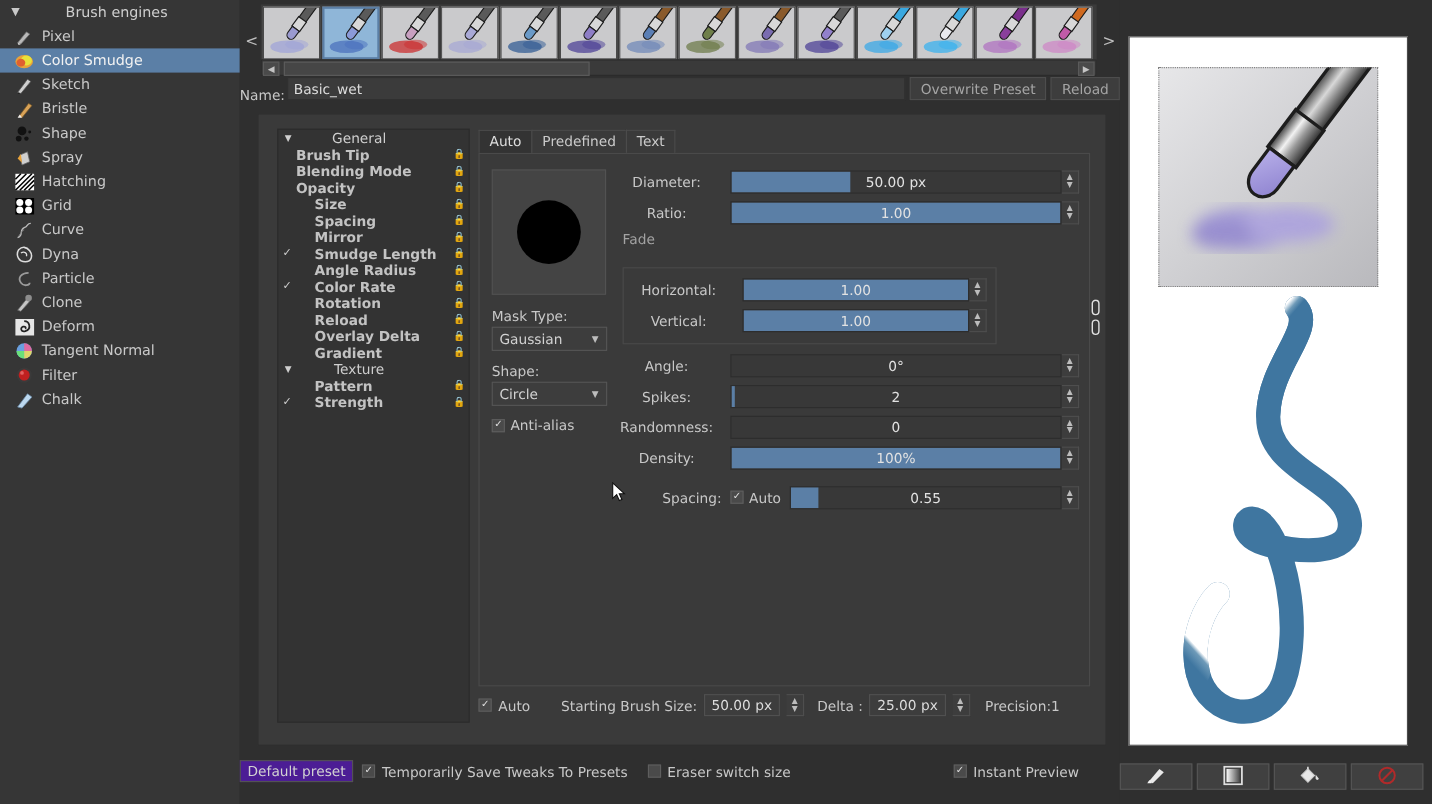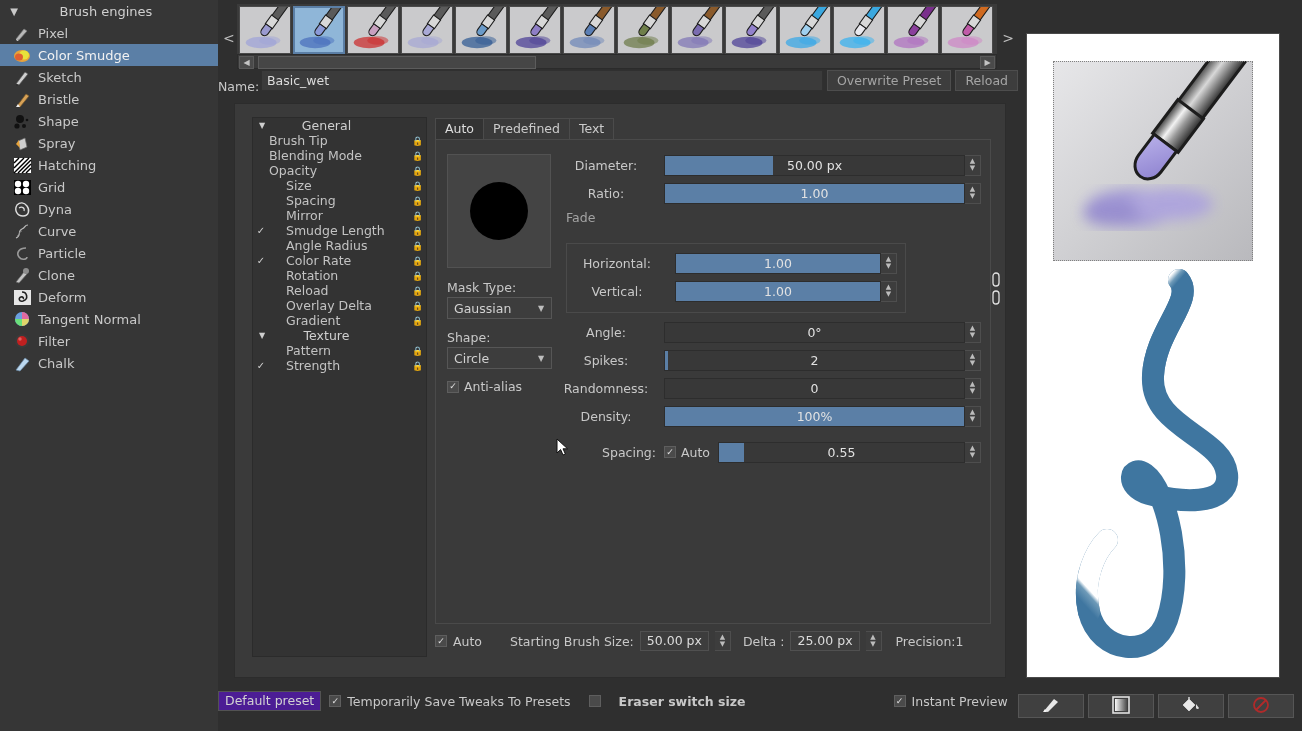--- a/index.html
+++ b/index.html
@@ -44,21 +44,21 @@
   .namebar .nlbl{width:43px;text-align:left;padding-left:0;font-size:12.5px;color:#c8c8c8;margin-top:12px;}
   .name-input{flex:1;height:21px;background:#3b3b3b;border:1px solid #303030;box-sizing:border-box;color:#dcdcdc;font-size:12.5px;line-height:19px;padding-left:5px;}
   .btn-flat{height:21px;padding:0 9px;background:#3d3d3d;border:1px solid #4d4d4d;box-sizing:border-box;color:#a5a5a5;font-size:12.5px;line-height:19px;margin-left:4px;}
 
   .editor{position:absolute;left:16px;top:103px;width:772px;height:575px;background:#3a3a3a;border:1px solid #2c2c2c;box-sizing:border-box;}
 
   .tree{position:absolute;left:17px;top:13px;width:175px;height:540px;background:#333333;border:1px solid #2b2b2b;box-sizing:border-box;overflow:hidden;}
   .tree-grp{display:flex;align-items:center;height:15px;font-size:12.5px;color:#cfcfcf;}
   .tree-grp .tri{width:18px;text-align:center;font-size:8px;}
   .tree-grp .gt{flex:1;text-align:center;padding-right:44px;}
-  .tree-row{display:flex;align-items:center;height:15px;font-size:12.5px;color:#c3c3c3;}
+  .tree-row{display:flex;align-items:center;height:15px;font-size:12.5px;color:#c3c3c3;font-weight:bold;}
   .tree-row .chk{width:16px;text-align:center;font-size:10px;color:#d0d0d0;}
   .tree-row .nm{flex:1;}
   .tree-row .lock{width:16px;text-align:center;font-size:9px;color:#8d8d8d;}
   .ind0 .nm{padding-left:0;}
   .ind1 .nm{padding-left:17px;}
 
   .right-pane{position:absolute;left:200px;top:13px;width:556px;height:540px;}
 
   .tabs{display:flex;height:22px;align-items:flex-end;}
   .tab{height:21px;padding:0 9px;line-height:20px;font-size:12.5px;color:#cbcbcb;background:#3a3a3a;border:1px solid #4b4b4b;border-bottom:none;box-sizing:border-box;margin-right:-1px;}
@@ -206,34 +206,34 @@
                 <circle cx="5" cy="12" r="3.2"></circle>
                 <circle cx="13" cy="12" r="3.2"></circle>
               </g>
             </svg>
           </span>
           <span class="lbl">Grid</span>
         </div>
         <div class="eng-item">
           <span class="ico">
             <svg width="19" height="17" viewBox="0 0 19 17">
+              <path d="M3 15 C 9 13, 4 8, 9 6 C 13 4.5, 11 2, 15 2" fill="none" stroke="#bbb" stroke-width="1.2"></path>
+              <path d="M4 13 C 8 11, 5 9, 9 8" fill="none" stroke="#888" stroke-width=".8"></path>
+            </svg>
+          </span>
+          <span class="lbl">Curve</span>
+        </div>
+        <div class="eng-item">
+          <span class="ico">
+            <svg width="19" height="17" viewBox="0 0 19 17">
               <path d="M4 4 C 1 9, 4 15, 10 15 C 16 15, 17 9, 14 5 C 11 1, 7 1, 4 4 Z" fill="none" stroke="#ddd" stroke-width="1.4"></path>
               <path d="M6 7 C 9 5, 12 7, 11 10" fill="none" stroke="#ddd" stroke-width="1.2"></path>
             </svg>
           </span>
           <span class="lbl">Dyna</span>
-        </div>
-        <div class="eng-item">
-          <span class="ico">
-            <svg width="19" height="17" viewBox="0 0 19 17">
-              <path d="M3 15 C 9 13, 4 8, 9 6 C 13 4.5, 11 2, 15 2" fill="none" stroke="#bbb" stroke-width="1.2"></path>
-              <path d="M4 13 C 8 11, 5 9, 9 8" fill="none" stroke="#888" stroke-width=".8"></path>
-            </svg>
-          </span>
-          <span class="lbl">Curve</span>
         </div>
         <div class="eng-item">
           <span class="ico">
             <svg width="19" height="17" viewBox="0 0 19 17">
               <path d="M13 3 C 6 3, 3 8, 6 12 C 9 16, 14 14, 14 12" fill="none" stroke="#9a9a9a" stroke-width="1.6"></path>
             </svg>
           </span>
           <span class="lbl">Particle</span>
         </div>
         <div class="eng-item">
@@ -735,21 +735,21 @@
         </div>
 
       </div>
     </div>
 
     <div class="footer">
       <div class="btn-default">Default preset</div>
       <span class="cbox" id="ts-box" style="margin-left:8px;">✓</span>
       <span style="margin-left:6px;">Temporarily Save Tweaks To Presets</span>
       <span class="cbox off" id="er-box" style="margin-left:18px;"></span>
-      <span style="margin-left:18px;font-weight:bold;">Eraser switch size</span>
+      <span style="margin-left:6px;">Eraser switch size</span>
       <span class="cbox" id="ip-box" style="margin-left:148px;">✓</span>
       <span style="margin-left:6px;">Instant Preview</span>
     </div>
 
   </div>
 
   <div class="preview">
     <div class="pv-thumb">
       <svg viewBox="0 0 200 200" width="200" height="200">
         <defs>

